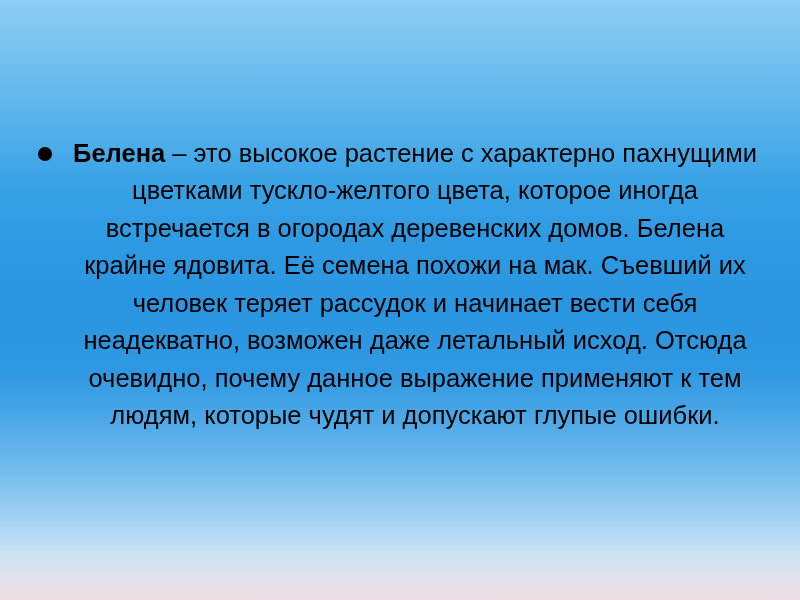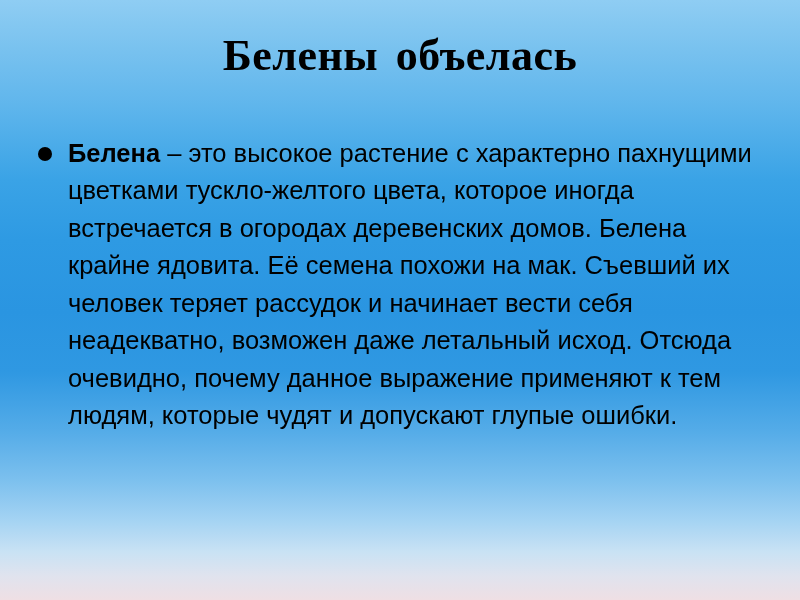--- a/index.html
+++ b/index.html
@@ -66,32 +66,31 @@
     background: #000000;
     margin-top: 12px;
     margin-right: 16px;
   }
   .bullet-text {
     flex: 1 1 auto;
     font-family: "Liberation Sans", sans-serif;
     font-size: 25.5px;
     line-height: 1.47;
     color: #000000;
-    text-align: left;
+    text-align: center;
   }
   .bullet-text b {
     font-weight: bold;
   }
 </style>
 </head>
 <body>
 
 <div class="slide">
 
-  <div class="slide-title">Белены  объелась</div>
 
   <div class="body-block">
     <div class="bullet-row">
       <span class="bullet-dot"></span>
       <div class="bullet-text"><b>Белена</b><span> – </span><span>это высокое растение с характерно пахнущими цветками тускло-желтого цвета, которое иногда встречается в огородах деревенских домов. Белена крайне ядовита. Её семена похожи на мак. Съевший их человек теряет рассудок и начинает вести себя неадекватно, возможен даже летальный исход. Отсюда очевидно, почему данное выражение применяют к тем людям, которые чудят и допускают глупые ошибки.</span></div>
     </div>
   </div>
 
 </div>
 

